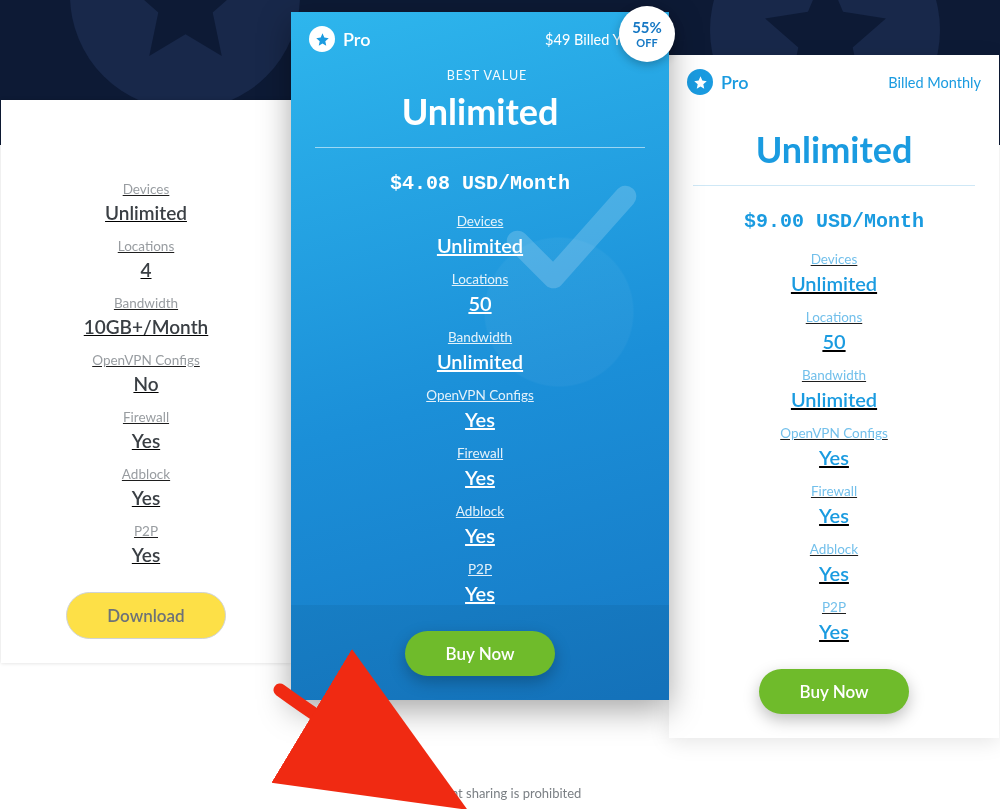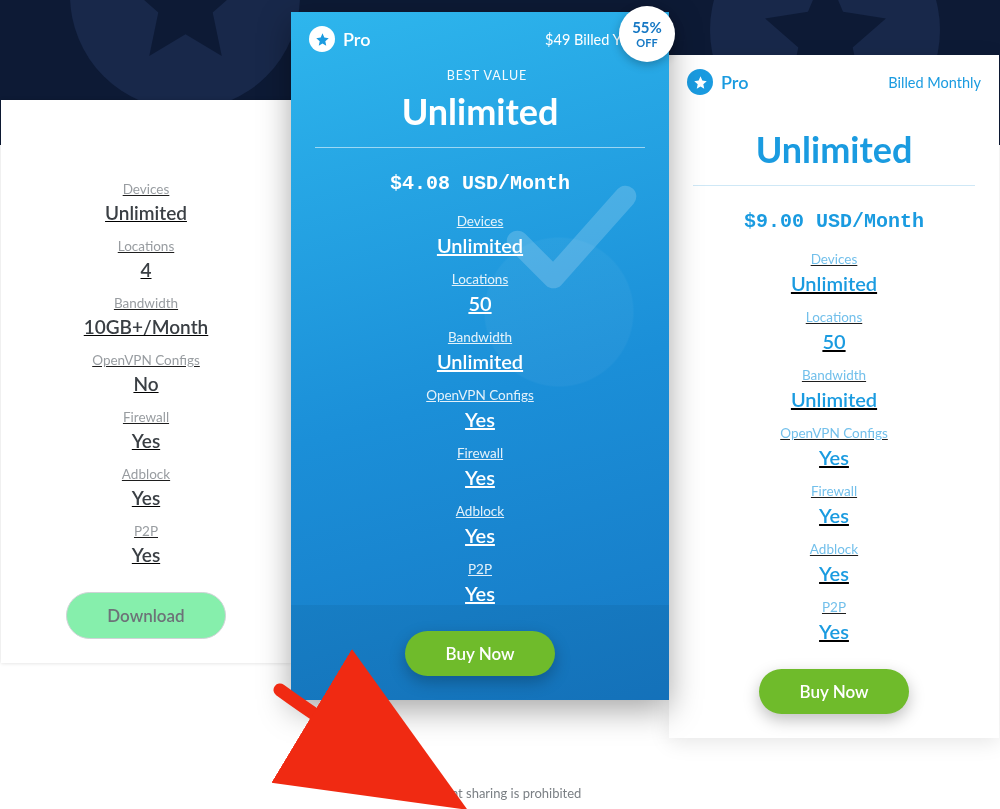--- a/index.html
+++ b/index.html
@@ -50,21 +50,21 @@
   .feat{display:flex;flex-direction:column;align-items:center;margin-top:14px;text-decoration:underline;}
   .feat .lbl{font-size:13.5px;opacity:.88;}
   .feat .val{font-size:20px;font-weight:600;margin-top:4px;}
   .card-limited .feat .lbl{color:#8a8f94;font-size:13.5px;}
   .card-limited .feat .val{color:#3a3f44;font-size:19px;}
   .card-monthly .feat .lbl{color:#5fb7e8;}
   .card-monthly .feat .val{color:#1a9be0;}
 
   .btn-row{display:flex;justify-content:center;padding:26px 0 24px;}
   .btn{border-radius:28px;padding:12px 40px;font-size:17px;font-weight:600;cursor:pointer;border:none;}
-  .btn-outline{background:#86efac;color:#6d7278;border:1px solid #cfd3d6;}
+  .btn-outline{background:#fde047;color:#6d7278;border:1px solid #cfd3d6;}
   .btn-green{background:#6fbb2b;color:#fff;box-shadow:0 6px 16px rgba(0,0,0,.25);}
   .card-featured .btn-row{background:rgba(0,0,0,.05);}
 
   .off-badge{position:absolute;top:-6px;right:-6px;width:56px;height:56px;border-radius:50%;background:#fff;
     display:flex;flex-direction:column;align-items:center;justify-content:center;color:#1678c4;
     box-shadow:0 3px 10px rgba(0,0,0,.25);z-index:5;}
   .off-badge .pct{font-size:15px;font-weight:700;line-height:1;}
   .off-badge .off{font-size:11px;font-weight:700;line-height:1;margin-top:2px;}
 
   .footnote{position:absolute;bottom:8px;left:0;right:8px;text-align:center;color:#7a7f84;font-size:13px;}

